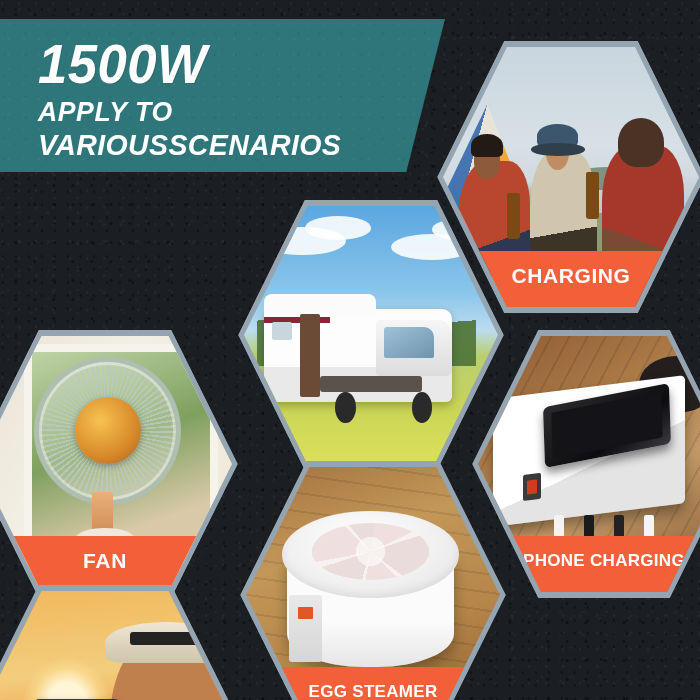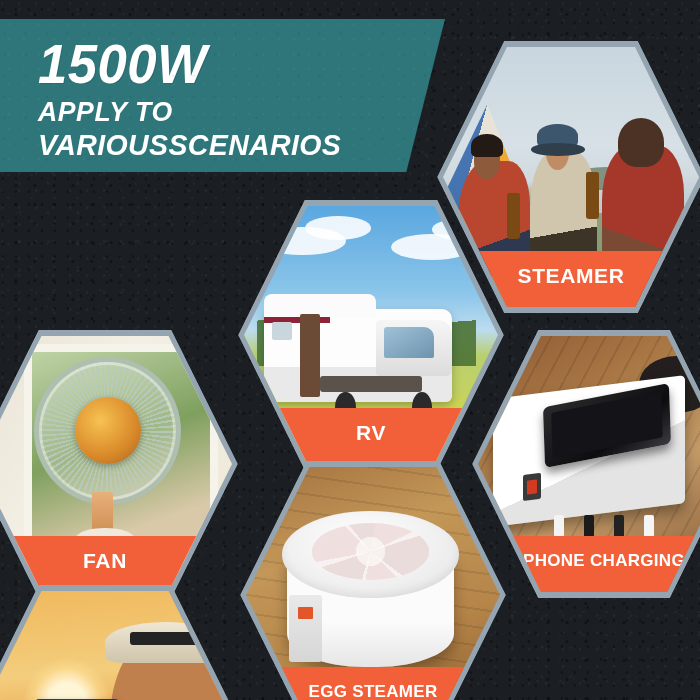--- a/index.html
+++ b/index.html
@@ -302,21 +302,21 @@
             <div class="brim"></div>
           </div>
         <div class="p3">
             <div class="head"></div>
             <div class="hair"></div>
           </div>
         <div class="bot1"></div>
         <div class="bot2"></div>
         <div class="food"></div>
       </div>
-      <div class="label">STEAMER</div>
+      <div class="label">CHARGING</div>
     </div>
   </div>
 
   <div class="hex" id="hex-rv">
     <div class="hex-border"></div>
     <div class="hex-photo" style="left:6px;top:6px;right:6px;bottom:6px;">
       <div class="scene sc-rv">
         <div class="cloud c1"></div>
           <div class="cloud c2"></div>
         <div class="cloud c3"></div>
@@ -327,21 +327,20 @@
         <div class="over"></div>
         <div class="stripe"></div>
         <div class="win1"></div>
         <div class="door"></div>
         <div class="cab"></div>
         <div class="wind"></div>
         <div class="skirt"></div>
         <div class="wheel w1"></div>
         <div class="wheel w2"></div>
       </div>
-      <div class="label">RV</div>
     </div>
   </div>
 
   <div class="hex" id="hex-fan">
     <div class="hex-border"></div>
     <div class="hex-photo" style="left:6px;top:6px;right:6px;bottom:6px;">
       <div class="scene sc-fan">
         <div class="winframe"></div>
         <div class="sill"></div>
         <div class="cage"></div>

